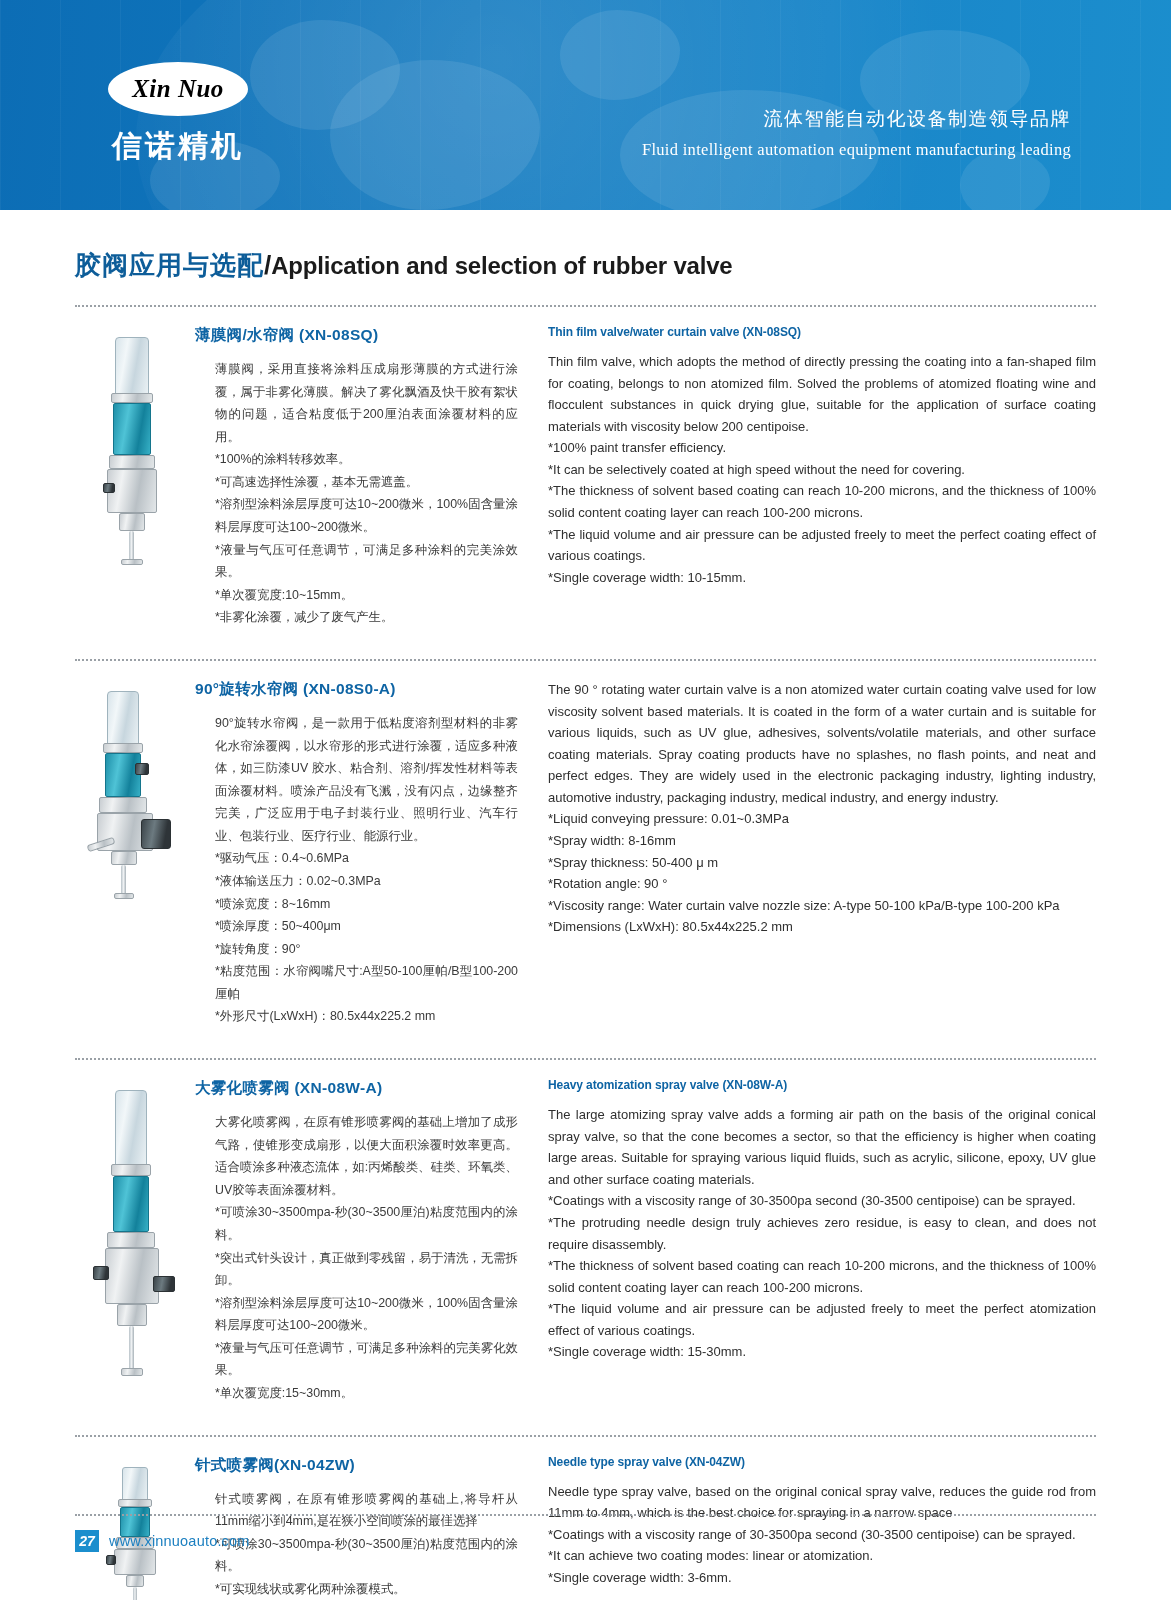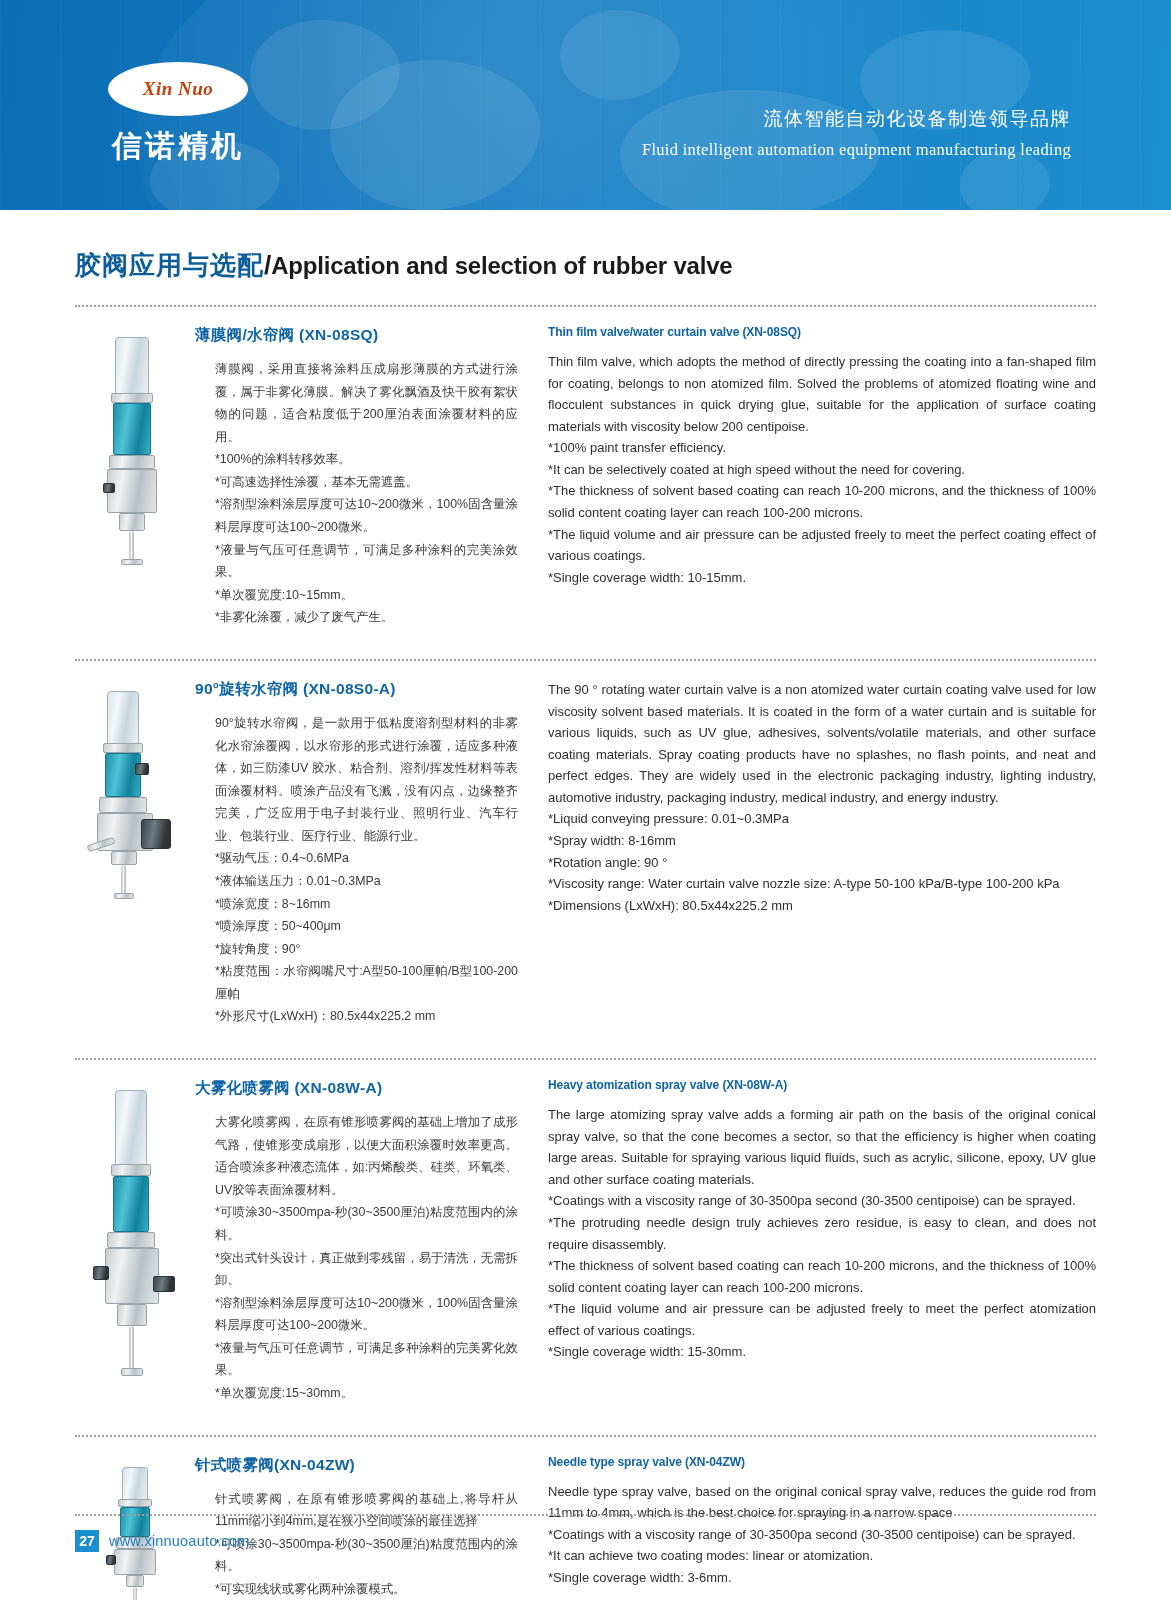--- a/index.html
+++ b/index.html
@@ -57,22 +57,22 @@
   .logo-oval {
     width: 140px;
     height: 54px;
     border-radius: 50%;
     background: #ffffff;
     display: flex;
     align-items: center;
     justify-content: center;
   }
   .logo-oval span {
-    color: #c2410c;
-    font-size: 19px;
+    color: #000000;
+    font-size: 25px;
     font-style: italic;
     font-family: "Liberation Serif", serif;
     font-weight: bold;
     letter-spacing: 0.5px;
   }
   .logo-cn {
     margin-top: 10px;
     color: #ffffff;
     font-size: 30px;
     font-weight: bold;
@@ -229,20 +229,21 @@
   .page-num {
     background: #1b8ecd;
     color: #ffffff;
     font-size: 14px;
     font-weight: bold;
     width: 24px;
     height: 22px;
     display: flex;
     align-items: center;
     justify-content: center;
+    font-style: italic;
   }
   .footer-url {
     margin-left: 10px;
     color: #1b7fc0;
     font-size: 14.5px;
     letter-spacing: 0.2px;
   }
 </style>
 </head>
 <body>
@@ -334,33 +335,34 @@
         <div class="v-body metal" style="left:30px; top:160px; width:26px; height:14px;"></div>
         <div class="v-body needle" style="left:40px; top:174px; width:5px; height:30px;"></div>
         <div class="v-body metal" style="left:33px; top:202px; width:20px; height:6px; border-radius:2px;"></div>
       </div>
     </div>
     <div class="col-cn">
       <div class="sec-title-cn">90°旋转水帘阀 (XN-08S0-A)</div>
       <div class="body-cn">
         <p>90°旋转水帘阀，是一款用于低粘度溶剂型材料的非雾化水帘涂覆阀，以水帘形的形式进行涂覆，适应多种液体，如三防漆UV 胶水、粘合剂、溶剂/挥发性材料等表面涂覆材料。喷涂产品没有飞溅，没有闪点，边缘整齐完美，广泛应用于电子封装行业、照明行业、汽车行业、包装行业、医疗行业、能源行业。</p>
         <p>*驱动气压：0.4~0.6MPa</p>
-        <p>*液体输送压力：0.01~0.3MPa</p>
+        <p>*液体输送压力：0.02~0.3MPa</p>
         <p>*喷涂宽度：8~16mm</p>
         <p>*喷涂厚度：50~400μm</p>
         <p>*旋转角度：90°</p>
         <p>*粘度范围：水帘阀嘴尺寸:A型50-100厘帕/B型100-200厘帕</p>
         <p>*外形尺寸(LxWxH)：80.5x44x225.2 mm</p>
       </div>
     </div>
     <div class="col-en">
       <div class="body-en">
         <p>The 90 ° rotating water curtain valve is a non atomized water curtain coating valve used for low viscosity solvent based materials. It is coated in the form of a water curtain and is suitable for various liquids, such as UV glue, adhesives, solvents/volatile materials, and other surface coating materials. Spray coating products have no splashes, no flash points, and neat and perfect edges. They are widely used in the electronic packaging industry, lighting industry, automotive industry, packaging industry, medical industry, and energy industry.</p>
         <p>*Liquid conveying pressure: 0.01~0.3MPa</p>
         <p>*Spray width: 8-16mm</p>
+        <p>*Spray thickness: 50-400 μ m</p>
         <p>*Rotation angle: 90 °</p>
         <p>*Viscosity range: Water curtain valve nozzle size: A-type 50-100 kPa/B-type 100-200 kPa</p>
         <p>*Dimensions (LxWxH): 80.5x44x225.2 mm</p>
       </div>
     </div>
   </div>
 
   <div class="divider"></div>
   <div class="section">
     <div class="col-img">

